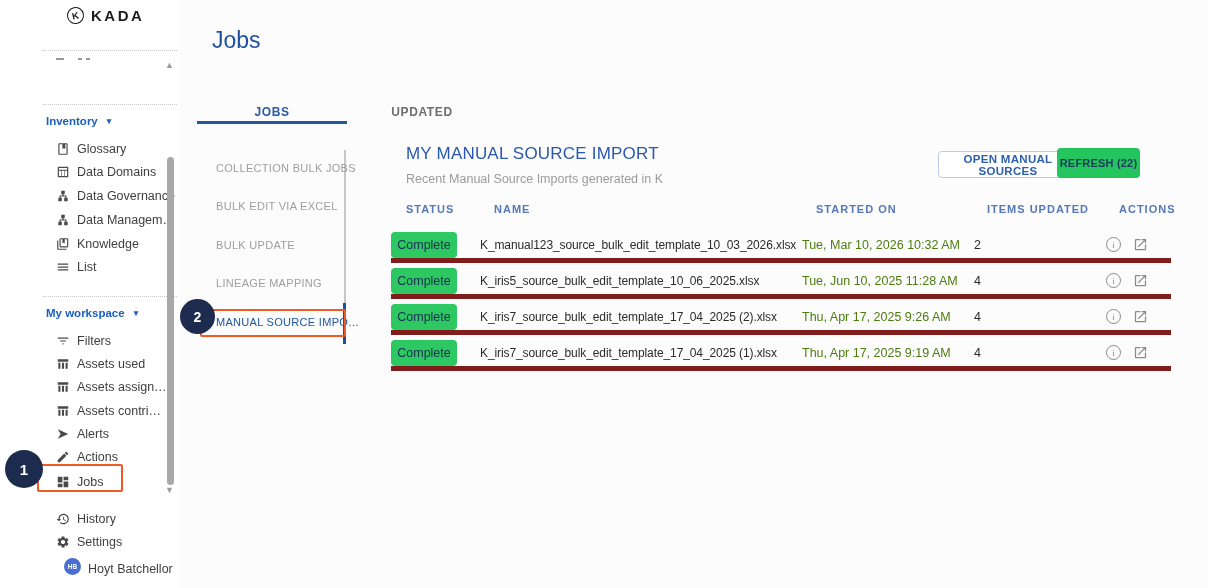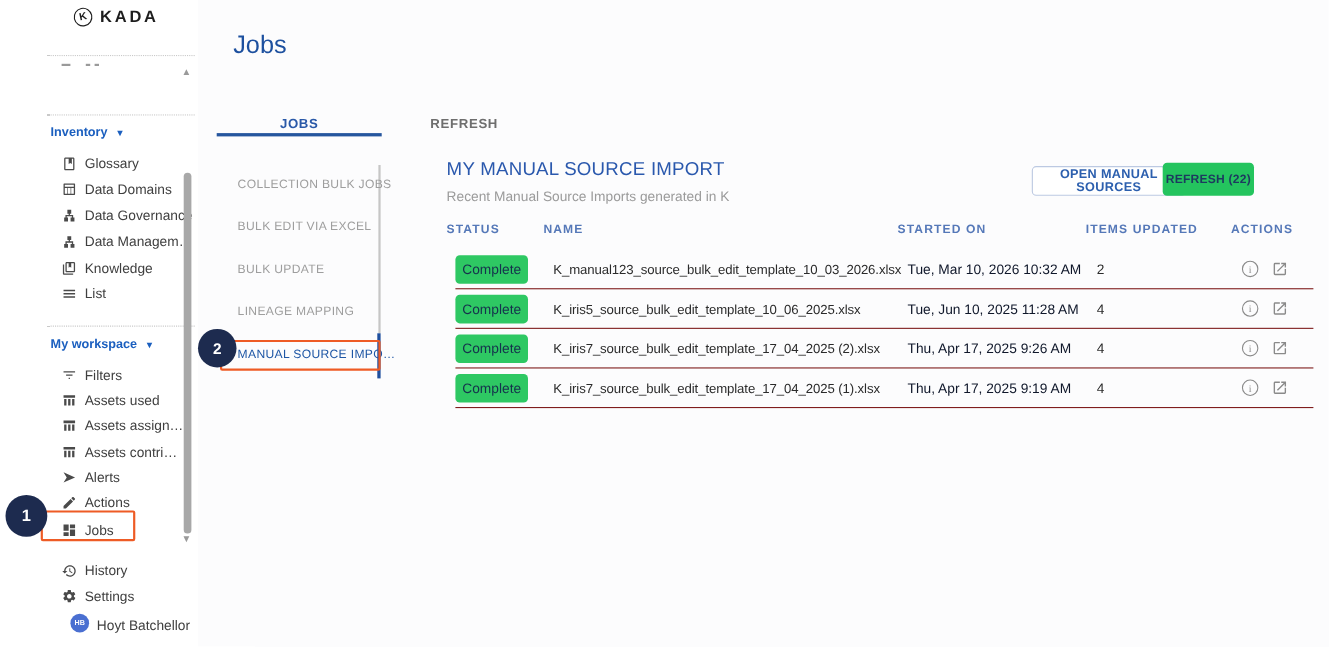--- a/index.html
+++ b/index.html
@@ -68,28 +68,28 @@
   .btn-refresh { position:absolute; left:1057px; top:148px; width:83px; height:30px;
     background:#24c45e; border:none; border-radius:4px; color:#1d3a5f;
     font-size:11px; font-weight:bold; letter-spacing:0.2px; display:flex;
     align-items:center; justify-content:center; cursor:pointer; z-index:3;
     font-family:"Liberation Sans", sans-serif; }
 
   
   .thead { position:absolute; left:405px; top:203px; width:780px; height:14px; z-index:3; }
   .thead span { position:absolute; top:0; font-size:11px; font-weight:bold; color:#5578b8;
     letter-spacing:1px; white-space:nowrap; }
-  .t-row { position:absolute; left:414px; width:780px; height:36px;
-    border-bottom:1px solid #7f1d1d; z-index:3;padding-left:38px; }
+  .t-row { position:absolute; left:391px; width:780px; height:36px;
+    border-bottom:5px solid #7f1d1d; z-index:3;padding-left:38px; }
   .badge { position:absolute; left:0; top:5px; width:66px; height:26px; background:#2ec863;
     border-radius:4px; color:#16324d; font-size:12.5px; display:flex; align-items:center;
     justify-content:center; }
   .t-name { position:absolute; left:89px; top:11px; font-size:12px; font-weight:500;
     color:#2b2b2b; letter-spacing:-0.1px; white-space:nowrap; }
-  .t-date { position:absolute; left:411px; top:11px; font-size:12.5px; color:#0f172a; white-space:nowrap; }
+  .t-date { position:absolute; left:411px; top:11px; font-size:12.5px; color:#4d7c0f; white-space:nowrap; }
   .t-items { position:absolute; left:583px; top:11px; font-size:12.5px; color:#2b2b2b; }
   .icon-info { position:absolute; left:715px; top:10px; width:15px; height:15px;
     border:1.4px solid #8a8a8a; border-radius:50%; color:#8a8a8a; font-size:9px;
     display:flex; align-items:center; justify-content:center; cursor:pointer;
     font-family:"Liberation Serif", serif; }
   .icon-open { position:absolute; left:742px; top:10px; width:15px; height:15px;
     color:#8a8a8a; cursor:pointer; }
   svg { display:block; }
 </style>
 </head>
@@ -256,21 +256,21 @@
       <span class="user-lbl">Hoyt Batchellor</span>
     </div>
   </div>
 
   <div class="ann-rect" style="left:37px; top:464px; width:86px; height:28px;"></div>
   <div class="ann-badge" style="left:5px; top:450px; width:38px; height:38px; font-size:15px;">1</div>
 
   <div class="page-title">Jobs</div>
 
   <div class="tab active" style="left:197px">JOBS</div>
-  <div class="tab inactive" style="left:347px">REFRESH</div>
+  <div class="tab inactive" style="left:347px">UPDATED</div>
   <div class="tab-underline"></div>
 
   <div class="subnav-line"></div>
   <div class="subnav-line-active"></div>
   <div class="subnav-item" style="top:162px">COLLECTION BULK JOBS</div>
   <div class="subnav-item" style="top:200px">BULK EDIT VIA EXCEL</div>
   <div class="subnav-item" style="top:239px">BULK UPDATE</div>
   <div class="subnav-item" style="top:277px">LINEAGE MAPPING</div>
   <div class="subnav-item active" style="top:316px">MANUAL SOURCE IMPO…</div>
 

